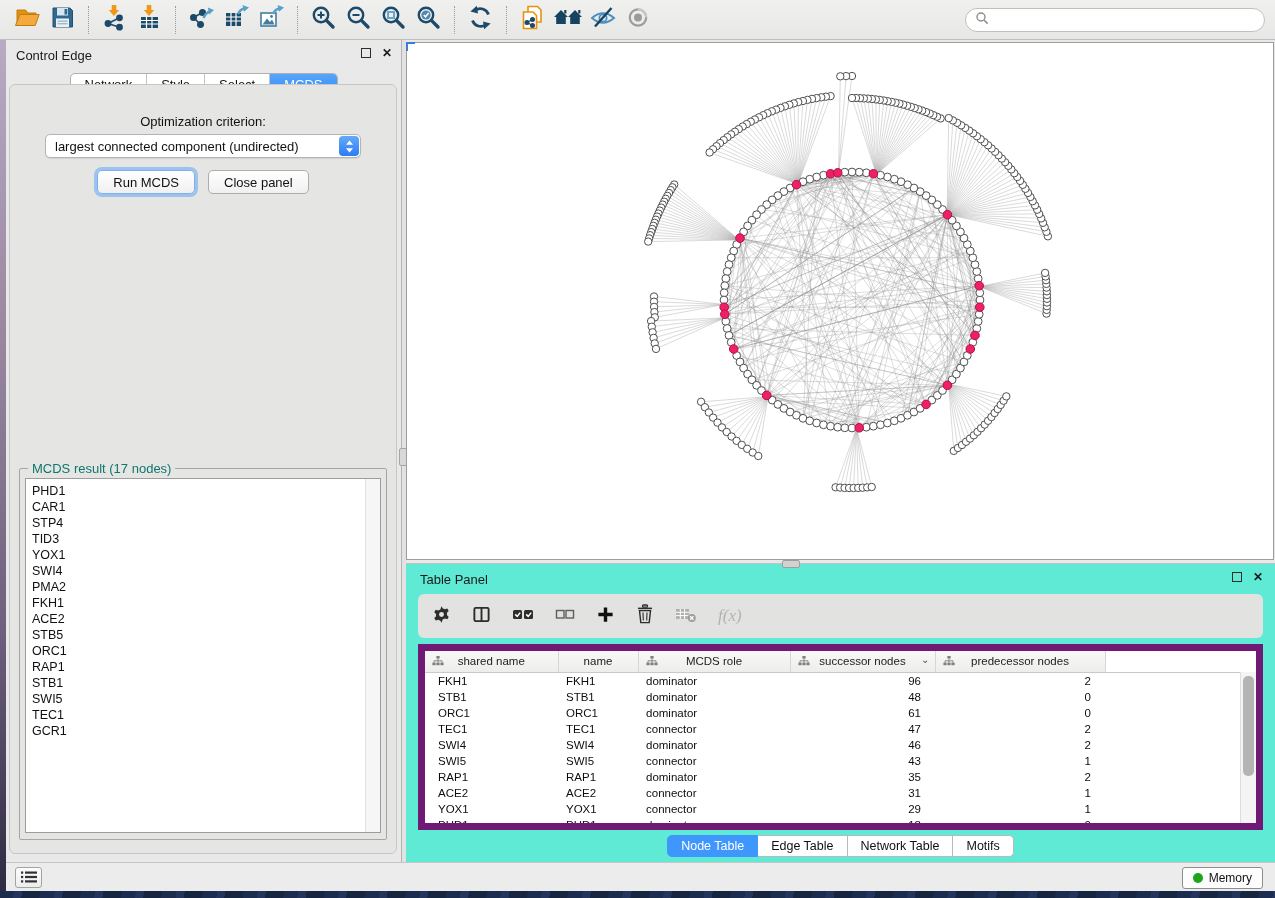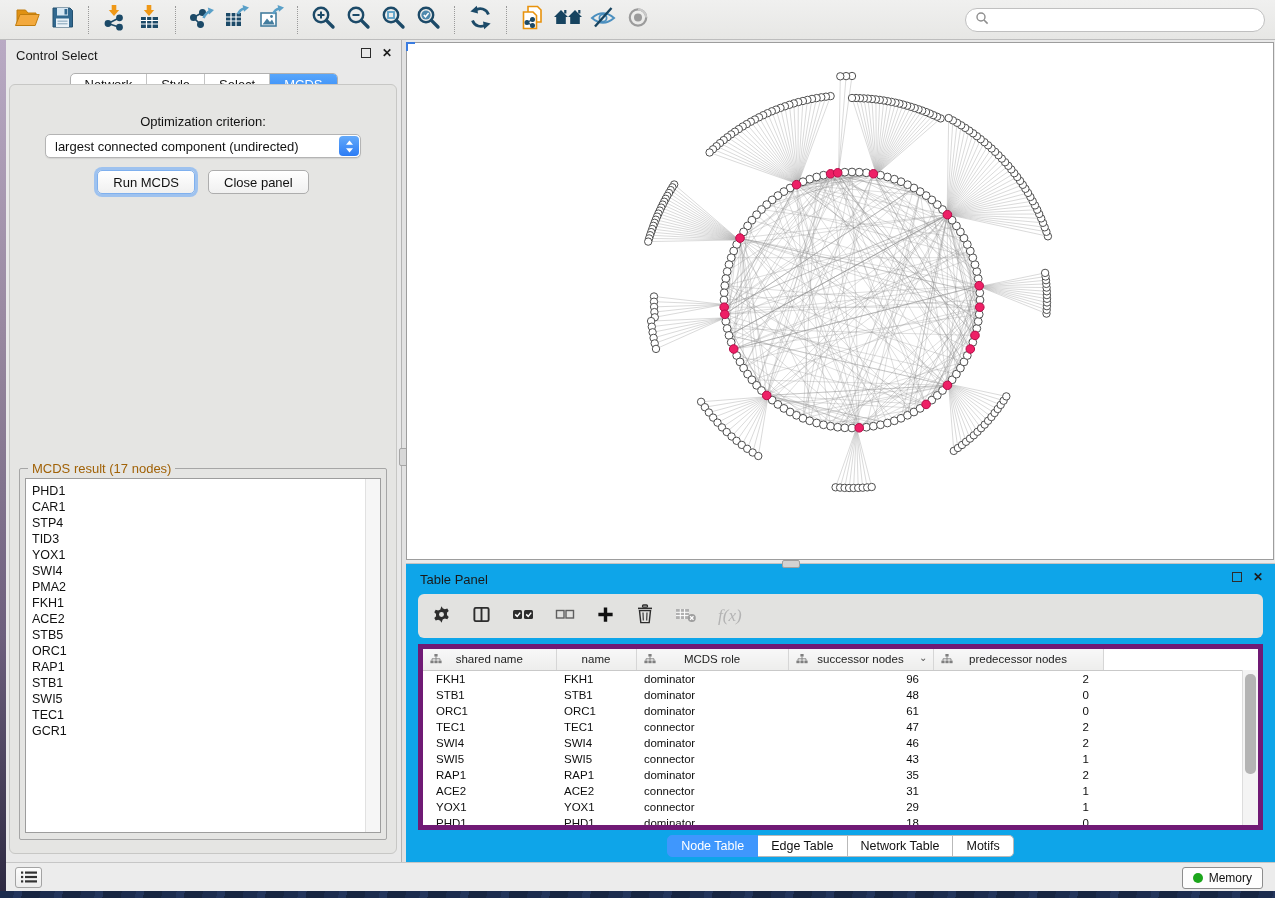--- a/index.html
+++ b/index.html
@@ -42,50 +42,50 @@
     background:#fff;border:1px solid #b4b4b4;border-radius:5px;box-sizing:border-box;
     display:flex;align-items:center;box-shadow:0 1px 1px rgba(0,0,0,.08);}
   #cp-select-value{flex:1;font-size:13px;padding-left:9px;color:#111;white-space:nowrap;overflow:hidden;}
   .select-cap{width:20px;height:20px;margin-right:1px;border-radius:4px;flex:0 0 auto;
     background:linear-gradient(#64aafa,#2c7cf5);display:flex;align-items:center;justify-content:center;}
   #cp-buttons{position:absolute;top:85px;width:100%;display:flex;justify-content:center;gap:13px;}
   .mac-btn{height:24px;padding:0 15px;background:linear-gradient(#ffffff,#f0f0f0);border:1px solid #adadad;
     border-radius:5px;font-size:13px;color:#111;display:flex;align-items:center;}
   .mac-btn.focused{box-shadow:0 0 0 3px rgba(100,165,250,.55);border-color:#7fb0ee;}
   #cp-fieldset{position:absolute;left:9px;right:9px;top:383px;height:370px;border:1px solid #a6a6a6;border-radius:2px;}
-  #cp-result-legend{position:absolute;top:-8px;left:8px;background:#e5e5e3;padding:0 4px;font-size:13px;color:#a16207;white-space:nowrap;}
+  #cp-result-legend{position:absolute;top:-8px;left:8px;background:#e5e5e3;padding:0 4px;font-size:13px;color:#0f766e;white-space:nowrap;}
   #cp-list-box{position:absolute;left:5px;right:5px;top:9px;bottom:6px;background:#fff;border:1px solid #9d9d9d;overflow:hidden;}
   #cp-result-list{position:absolute;left:0;right:14px;top:0;bottom:0;padding:4px 0 0 6px;
     font-size:12.5px;line-height:16px;color:#101010;}
   .list-scroll{position:absolute;right:0;top:0;bottom:0;width:14px;background:#f6f6f6;border-left:1px solid #e1e1e1;}
   
   #v-divider{position:absolute;left:402px;top:40px;width:4px;height:822px;background:#e2e2e2;}
   #v-handle{position:absolute;left:-3px;top:408px;width:10px;height:16px;background:#d8d8d8;
     border:1px solid #a6a6a6;border-radius:2px;}
   
   #right-col{position:absolute;left:406px;top:40px;width:869px;height:822px;background:#e9e9e9;}
   #network-frame{position:absolute;left:0;top:2px;width:868px;height:518px;box-sizing:border-box;
     border:1px solid #9d9d9d;background:#fff;}
   #nw-titlebar{height:22px;background:linear-gradient(#f4f4f3,#dcdcdb);border-bottom:1px solid #aaa;position:relative;}
   .light{position:absolute;top:4px;width:13px;height:13px;border-radius:50%;box-shadow:inset 0 0 1px rgba(0,0,0,.25);}
   #nw-title{position:absolute;width:100%;text-align:center;top:4px;font-size:12.5px;color:#161616;}
   .corner-marker{position:absolute;left:-1px;top:-1px;width:7px;height:7px;
     border-left:2px solid #3a7ce0;border-top:2px solid #3a7ce0;}
   #network-svg{display:block;}
   
   #table-panel{position:absolute;left:0;top:523px;width:869px;height:299px;box-sizing:border-box;
-    background:#0ea5e9;border-top:1px solid #c2c2c2;}
+    background:#5eead4;border-top:1px solid #c2c2c2;}
   #tp-handle{position:absolute;top:-4px;left:376px;width:16px;height:6px;background:#d2d2d2;
     border:1px solid #9f9f9f;border-radius:2px;}
   #tp-toolbar{position:absolute;left:12px;right:12px;top:30px;height:44px;background:#e2e2e0;
     border-radius:6px;display:flex;align-items:center;padding:0 14px;gap:21px;box-sizing:border-box;}
   .tp-icon{display:flex;align-items:center;justify-content:center;}
   .fx-label{font-family:"Liberation Serif",serif;font-style:italic;font-size:17px;color:#b3b3b3;}
   #tp-table-wrap{position:absolute;left:12px;right:12px;top:80px;height:186px;background:#fff;
-    border:5px solid #701a75;box-sizing:border-box;overflow:hidden;}
+    border:7px solid #701a75;box-sizing:border-box;overflow:hidden;}
   .hdr-extend{position:absolute;left:0;right:0;top:0;height:21px;border-bottom:1px solid #c9c9c9;}
   #tp-table{border-collapse:collapse;table-layout:fixed;width:680px;position:relative;}
   #tp-table th{height:21px;background:linear-gradient(#f8f8f8,#ededec);border-bottom:1px solid #c9c9c9;
     border-right:1px solid #d6d6d6;font-weight:normal;font-size:11.5px;color:#222;position:relative;padding:0;}
   #tp-table th .th-label{display:block;text-align:center;line-height:21px;}
   #tp-table th .th-icon{position:absolute;left:7px;top:5px;}
   #tp-table th .th-sort{position:absolute;right:5px;top:3px;font-size:10px;color:#555;}
   #tp-table td{height:16px;padding:0 8px;font-size:11.5px;color:#0e0e0e;white-space:nowrap;overflow:hidden;}
   #tp-table td.c0{padding-left:13px;}
   #tp-table td.num{text-align:right;padding-right:14px;}
@@ -266,21 +266,21 @@
           <circle cx="6" cy="6" r="4" fill="none" stroke="#8e8e8e" stroke-width="1.4"></circle>
           <line x1="9" y1="9" x2="12.6" y2="12.6" stroke="#8e8e8e" stroke-width="1.6"></line>
         </svg></span>
     <input placeholder="" style="">
   </div>
 </div>
 
 <div id="left-strip"></div>
 
 <div id="control-panel">
-  <span class="panel-title">Control Select</span>
+  <span class="panel-title">Control Edge</span>
   <span class="panel-btns">
     <span class="win-float"></span>
     <span class="win-close">✕</span>
   </span>
   <div id="cp-tabs">
       <div class="cp-tab">Network</div>
       <div class="cp-tab">Style</div>
       <div class="cp-tab">Select</div>
       <div class="cp-tab active">MCDS</div>
     </div>

